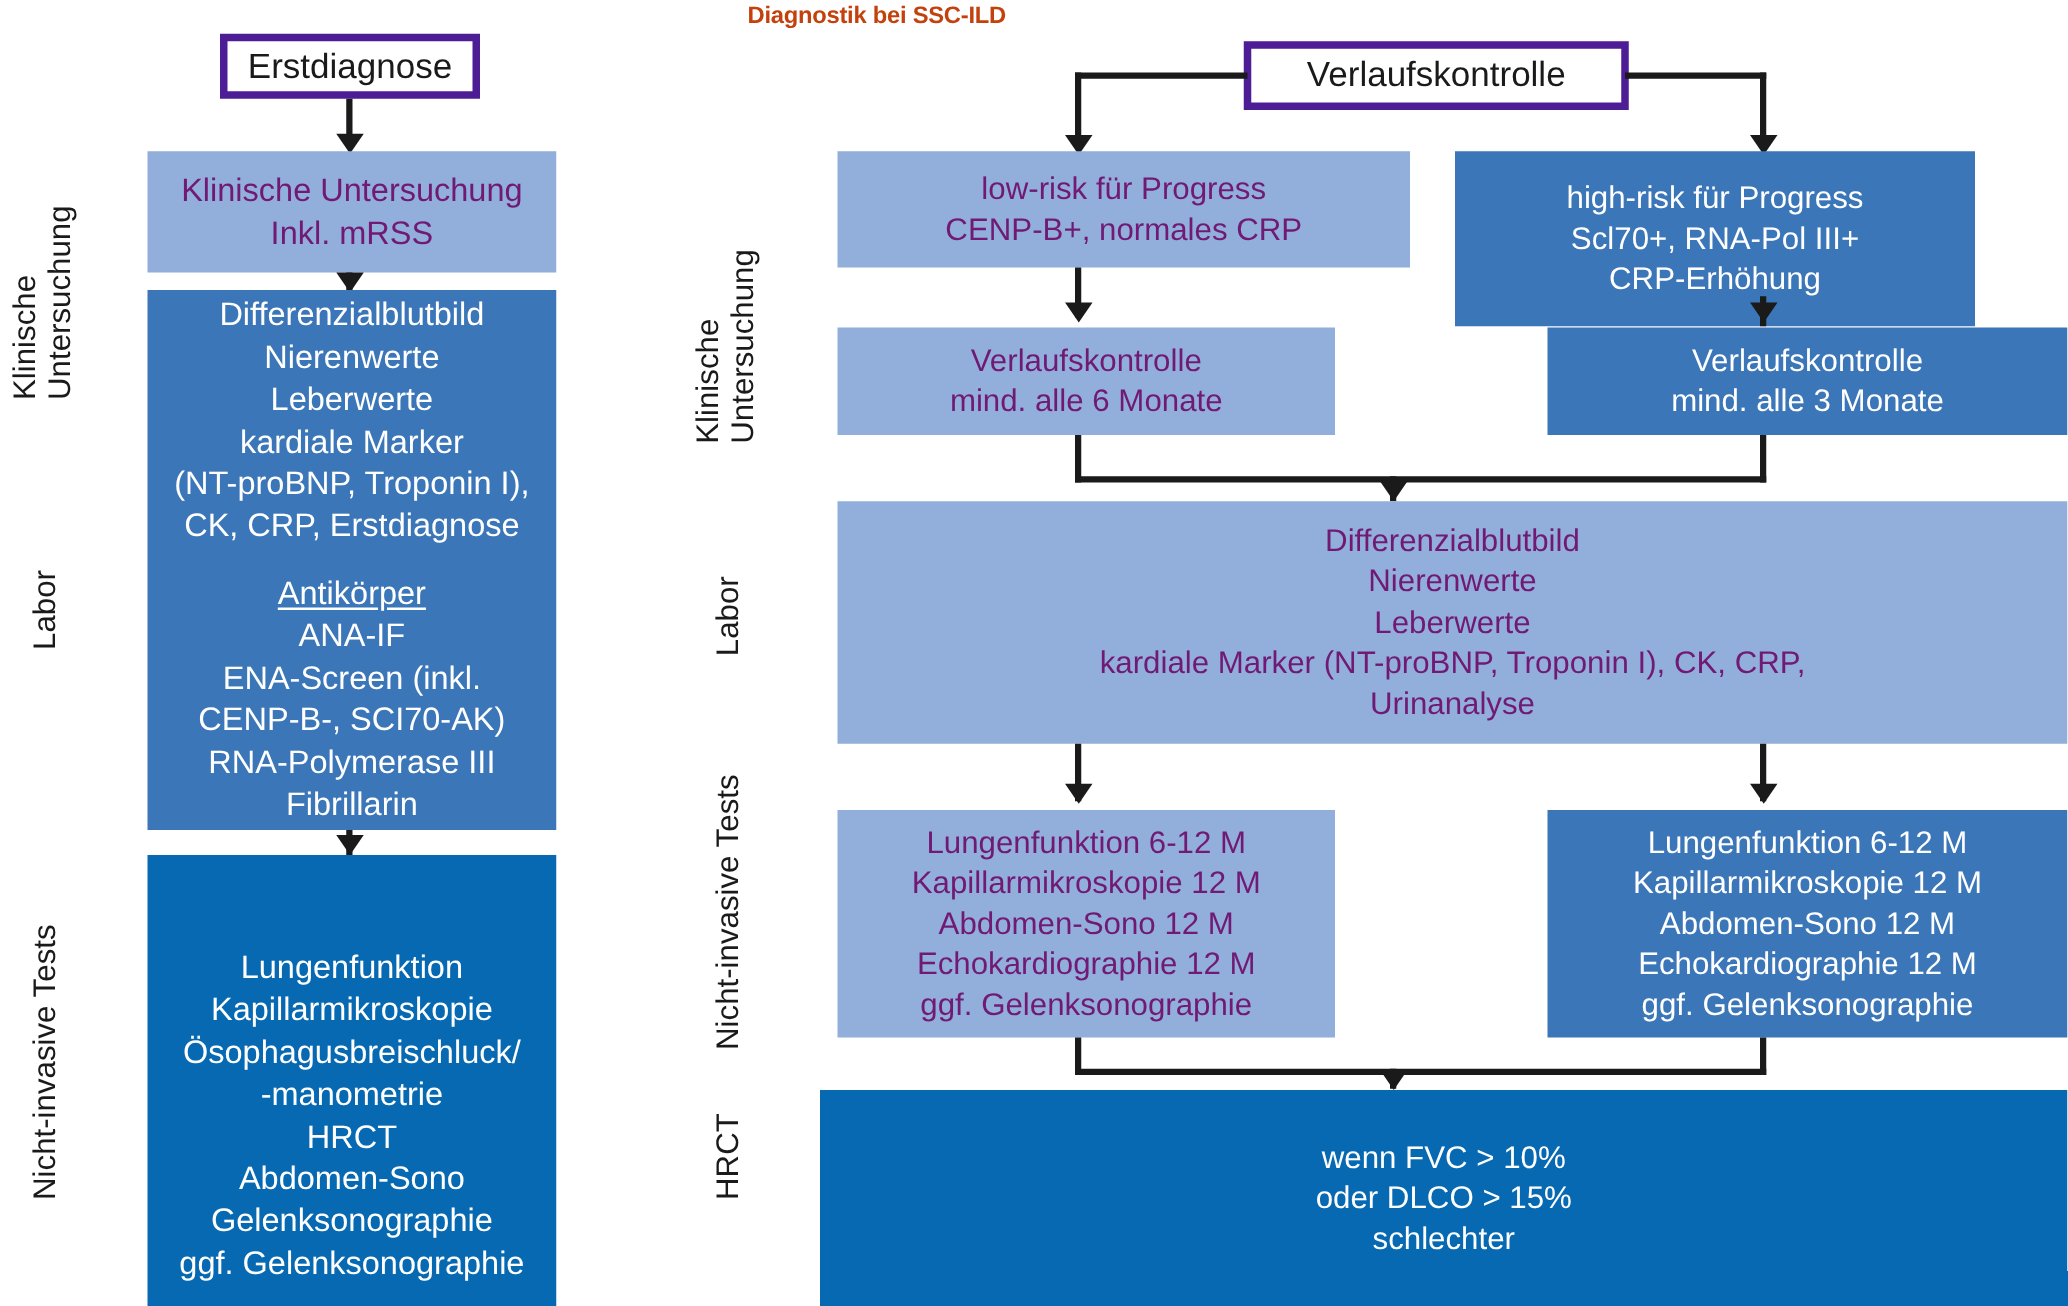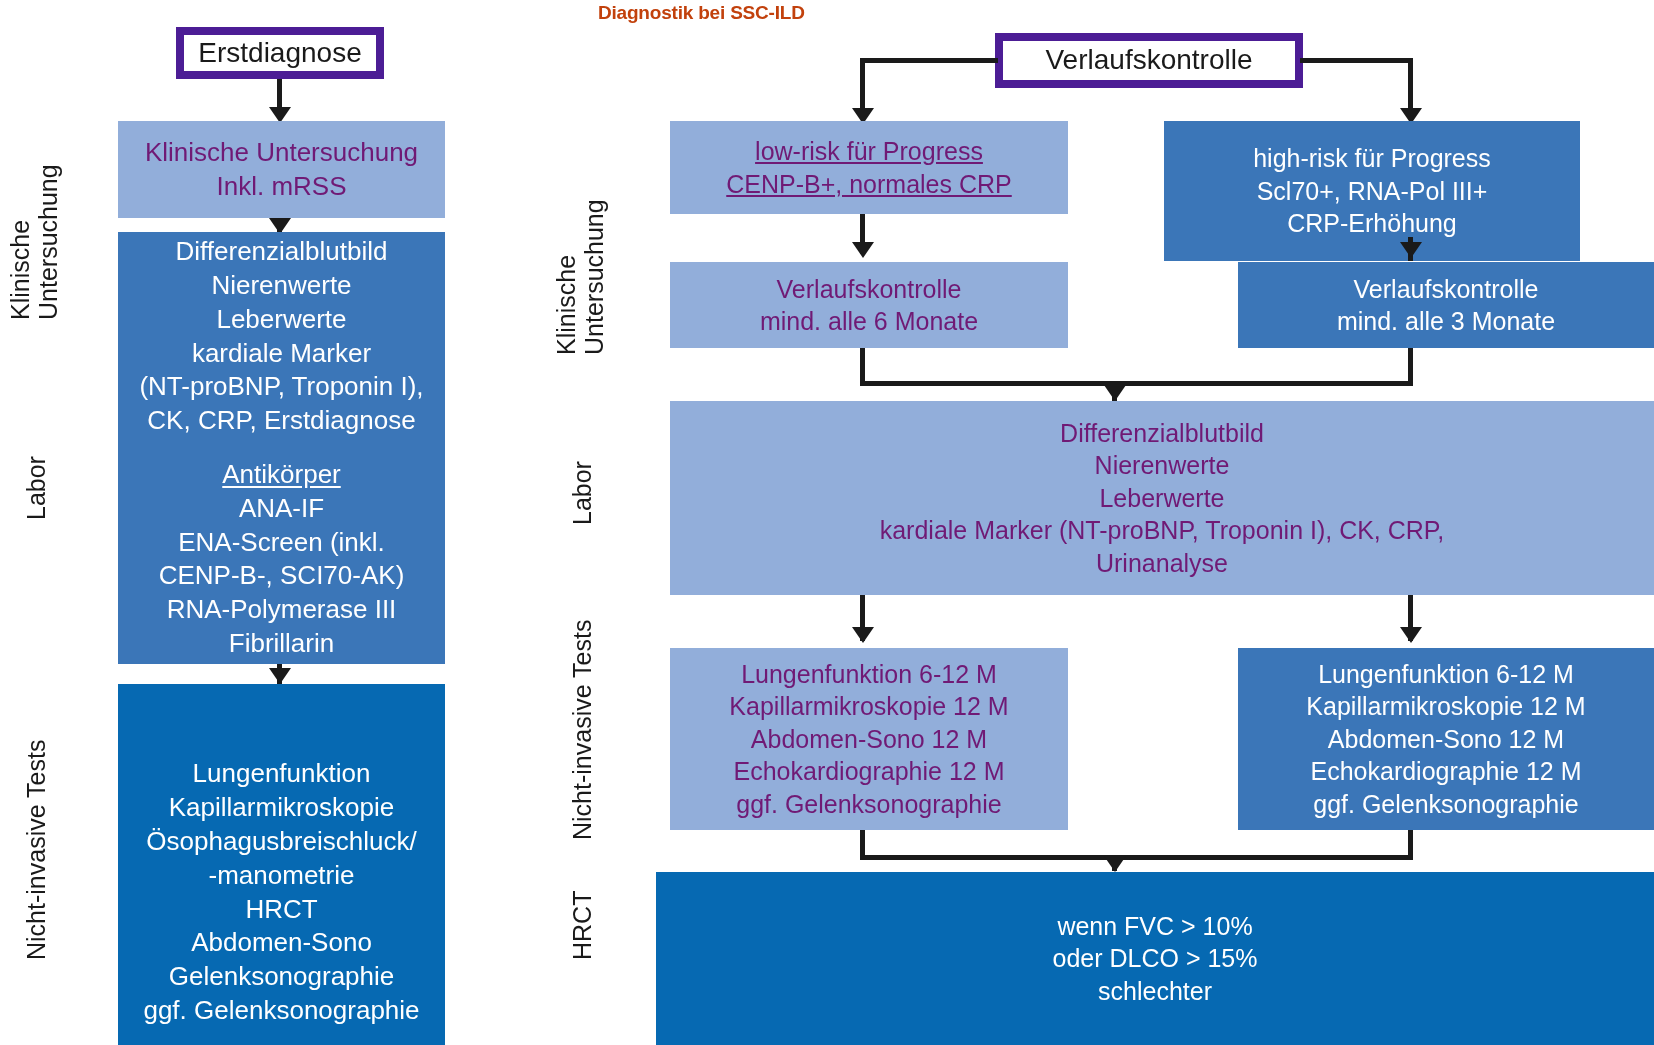--- a/index.html
+++ b/index.html
@@ -28,21 +28,21 @@
   }
   .box .ln { display: block; white-space: nowrap; }
 
   
   .fill-light { background: #92aeda; color: #701a75; }
   .fill-mid   { background: #3b76b8; color: #ffffff; }
   .fill-dark  { background: #0669b2; color: #ffffff; }
   .fill-white {
     background: #ffffff;
     color: #1a1a1a;
-    border: 8px solid #4c1d95;
+    border: 6px solid #4c1d95;
   }
 
   
   .page-title {
     position: absolute;
     left: 598px;
     top: 2px;
     font-size: 19px;
     font-weight: bold;
     letter-spacing: -0.2px;
@@ -163,21 +163,21 @@
 </div>
 
 <div class="hline" style="left:860px; top:58px; width:138px;"></div>
 <div class="vline" style="left:860px; top:58px; height:55px;"></div>
 <div class="arrowhead" style="left:852px; top:108px;"></div>
 
 <div class="hline" style="left:1300px; top:58px; width:113px;"></div>
 <div class="vline" style="left:1408px; top:58px; height:55px;"></div>
 <div class="arrowhead" style="left:1400px; top:108px;"></div>
 
-<div class="box fill-light t25" style="left:670px; top:121px; width:398px; height:93px;text-decoration:underline;">
+<div class="box fill-light t25" style="left:670px; top:121px; width:458px; height:93px;">
   <span class="ln">low-risk für Progress</span>
   <span class="ln">CENP-B+, normales CRP</span>
 </div>
 
 <div class="box fill-mid t25" style="left:1164px; top:121px; width:416px; height:140px;">
   <span class="ln">high-risk für Progress</span>
   <span class="ln">Scl70+, RNA-Pol III+</span>
   <span class="ln">CRP-Erhöhung</span>
 </div>
 

